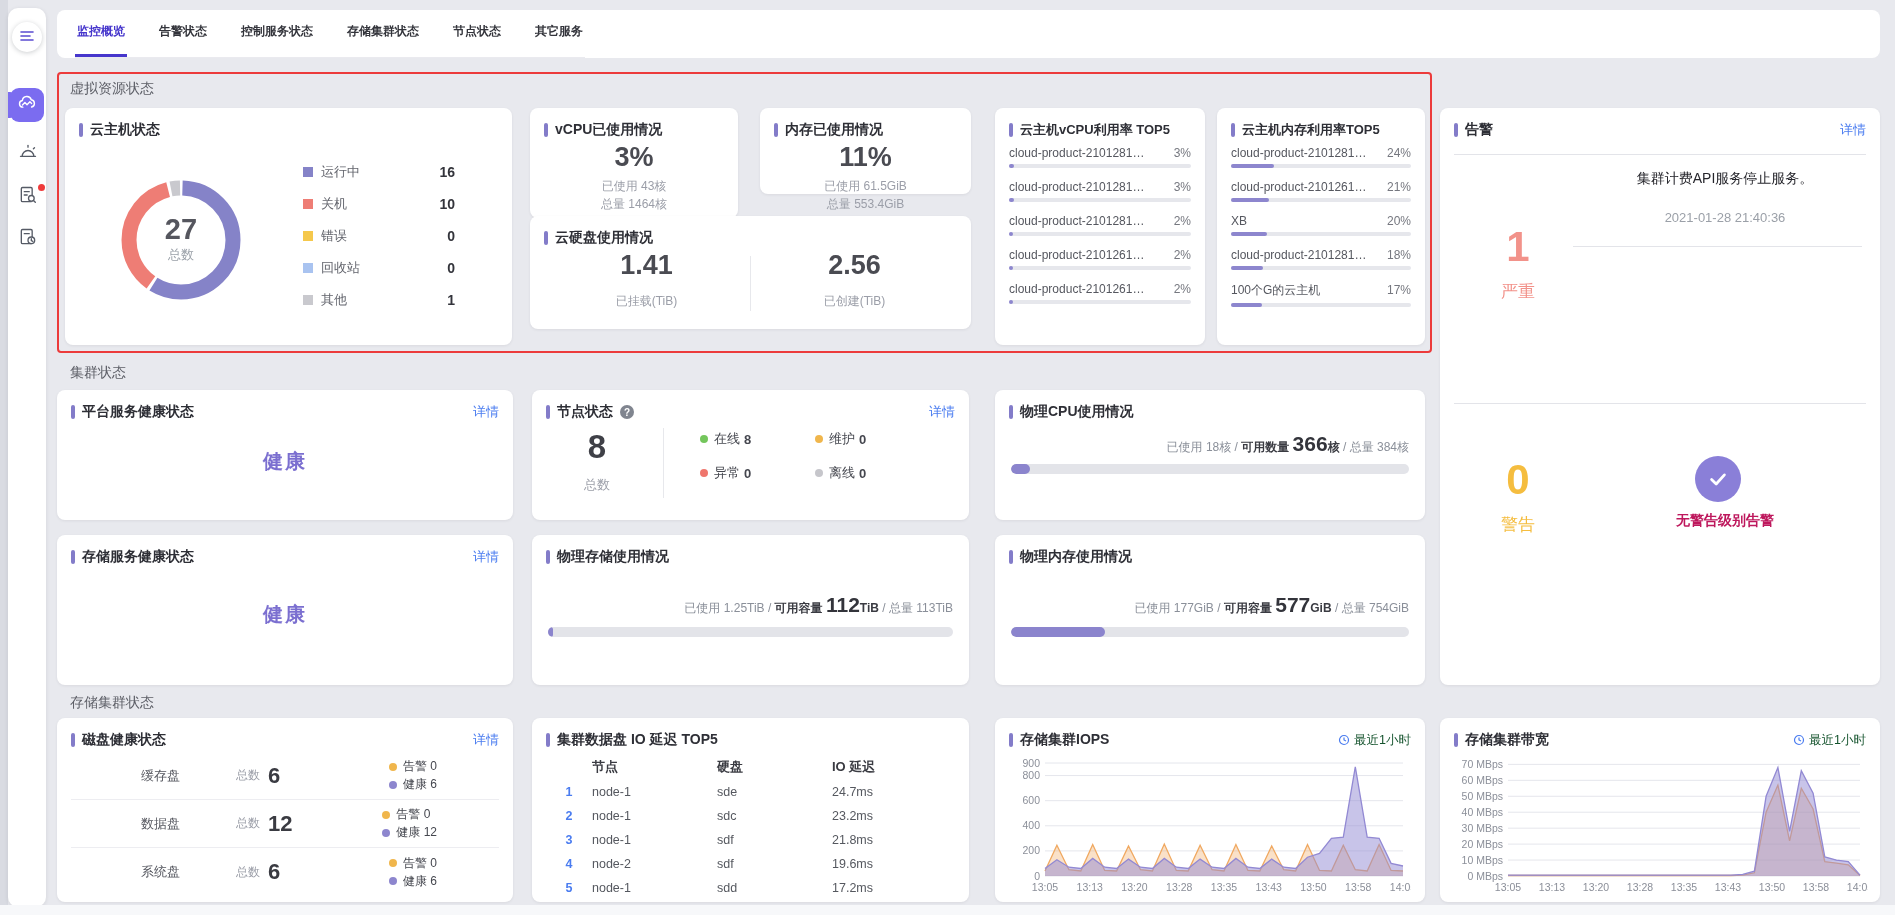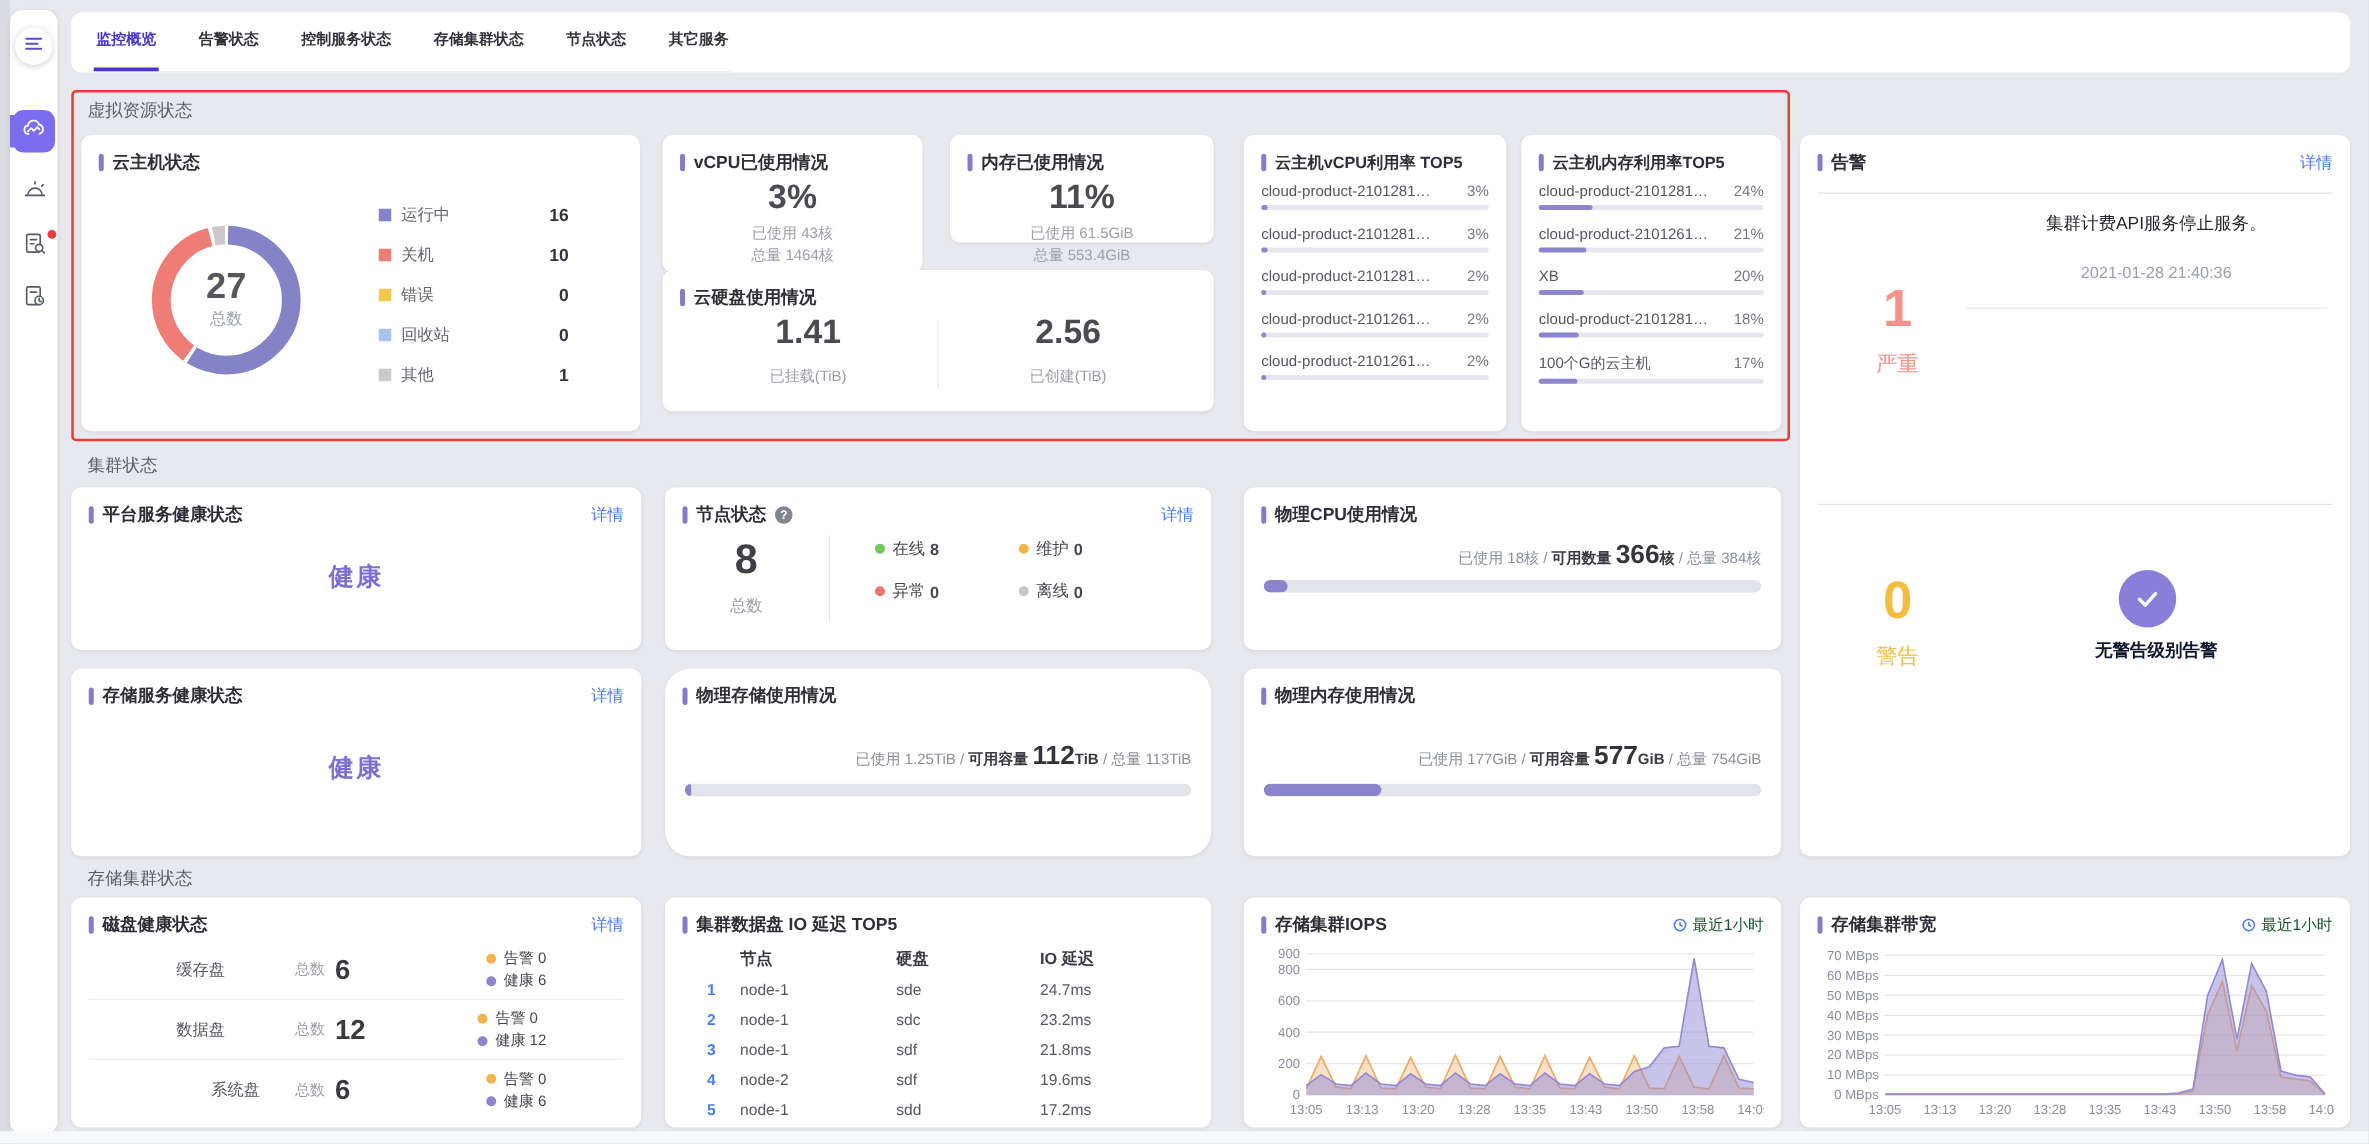--- a/index.html
+++ b/index.html
@@ -53,39 +53,39 @@
   .t5track{margin-top:4px;height:4px;border-radius:2px;background:#e6e7ec;}
   .t5fill{height:4px;border-radius:2px;background:#8d86ce;}
   
   .alert-divider{position:absolute;left:14px;right:14px;height:1px;background:#e3e4e9;}
   .a-count{position:absolute;left:28px;width:100px;text-align:center;font-size:42px;font-weight:bold;}
   .a-label{position:absolute;left:28px;width:100px;text-align:center;font-size:17px;}
   .a-msg{position:absolute;left:150px;right:20px;top:62px;text-align:center;font-size:14px;color:#26262c;}
   .a-time{position:absolute;left:150px;right:20px;top:102px;text-align:center;font-size:13px;color:#9ba0a8;}
   .a-underline{position:absolute;left:133px;right:18px;top:138px;height:1px;background:#e3e4e9;}
   .check-circle{position:absolute;left:255px;top:348px;width:46px;height:46px;border-radius:50%;background:#8a7fd8;display:flex;align-items:center;justify-content:center;}
-  .a-empty{position:absolute;left:150px;right:20px;top:404px;text-align:center;font-size:14px;font-weight:600;color:#0f172a;}
+  .a-empty{position:absolute;left:150px;right:20px;top:404px;text-align:center;font-size:14px;font-weight:600;color:#be185d;}
   
   .health-txt{position:absolute;left:0;right:0;top:58px;text-align:center;font-size:20px;font-weight:bold;color:#7b6fd0;letter-spacing:2px;}
   .node-big{position:absolute;left:20px;top:40px;width:90px;text-align:center;font-size:33px;font-weight:bold;color:#3f4047;line-height:34px;}
   .node-big-label{position:absolute;left:20px;top:86px;width:90px;text-align:center;font-size:13px;color:#9b9ea8;}
   .node-div{position:absolute;left:131px;top:38px;width:1px;height:70px;background:#e7e8ec;}
   .node-grid{position:absolute;left:168px;top:40px;width:240px;display:grid;grid-template-columns:115px 115px;grid-row-gap:16px;}
   .ni{display:flex;align-items:center;font-size:13px;color:#45474f;white-space:nowrap;}
   .dot{width:8px;height:8px;border-radius:50%;margin-right:6px;flex:0 0 8px;}
   .ni-val{font-weight:bold;margin-left:4px;}
   .stat-line{position:absolute;right:16px;top:42px;font-size:12px;color:#8a8f99;white-space:nowrap;}
   .stat-line .emph{color:#3a3b42;font-weight:bold;}
   .stat-line .bignum{font-size:21px;color:#33343b;font-weight:bold;}
   .bar-track{position:absolute;left:16px;right:16px;top:74px;height:10px;border-radius:5px;background:#e3e4e9;overflow:hidden;}
   .bar-fill{height:10px;border-radius:5px;background:#8b84cd;}
   
   .disk-rows{position:absolute;left:14px;right:14px;top:34px;}
   .disk-row{display:flex;align-items:center;height:48px;border-bottom:1px solid #ededf1;}
-  .disk-row:last-child{border-bottom:none;text-align:center;}
+  .disk-row:last-child{border-bottom:none;}
   .dr-type{margin-left:70px;width:95px;font-size:13px;color:#55575f;}
   .dr-total-label{font-size:12px;color:#9b9ea8;margin-right:8px;}
   .dr-total{font-size:22px;font-weight:bold;color:#3a3b42;}
   .dr-legend{margin-left:auto;margin-right:62px;font-size:12px;color:#55575f;}
   .dr-legend .ni{height:18px;font-size:12px;}
   
   .io-table{position:absolute;left:14px;right:14px;top:36px;font-size:12.5px;}
   .io-h{display:flex;font-size:13px;font-weight:600;color:#3a3b42;height:26px;align-items:center;}
   .io-r{display:flex;height:24px;align-items:center;color:#55585f;}
   .io-c0{width:46px;text-align:center;font-weight:bold;color:#4a7cf0;}
@@ -445,21 +445,21 @@
 
   <div class="card" style="left:57px;top:535px;width:456px;height:150px;">
     <div class="card-title">
         <span class="marker"></span>
         <span>存储服务健康状态</span>
         <span class="detail-link">详情</span>
       </div>
     <div class="health-txt" style="top:66px;">健康</div>
   </div>
 
-  <div class="card" style="left:532px;top:535px;width:437px;height:150px;border-radius:20px;">
+  <div class="card" style="left:532px;top:535px;width:437px;height:150px;">
     <div class="card-title">
         <span class="marker"></span>
         <span>物理存储使用情况</span>
       </div>
     <div class="stat-line" style="top:58px;">
       <span>已使用 1.25TiB / </span><span class="emph">可用容量 </span><span class="bignum">112</span><span class="emph">TiB</span><span> / 总量 113TiB</span>
     </div>
     <div class="bar-track" style="top:92px;" id="bar-storage">
         <div class="bar-fill" style="width: 1.2%;"></div>
       </div>

